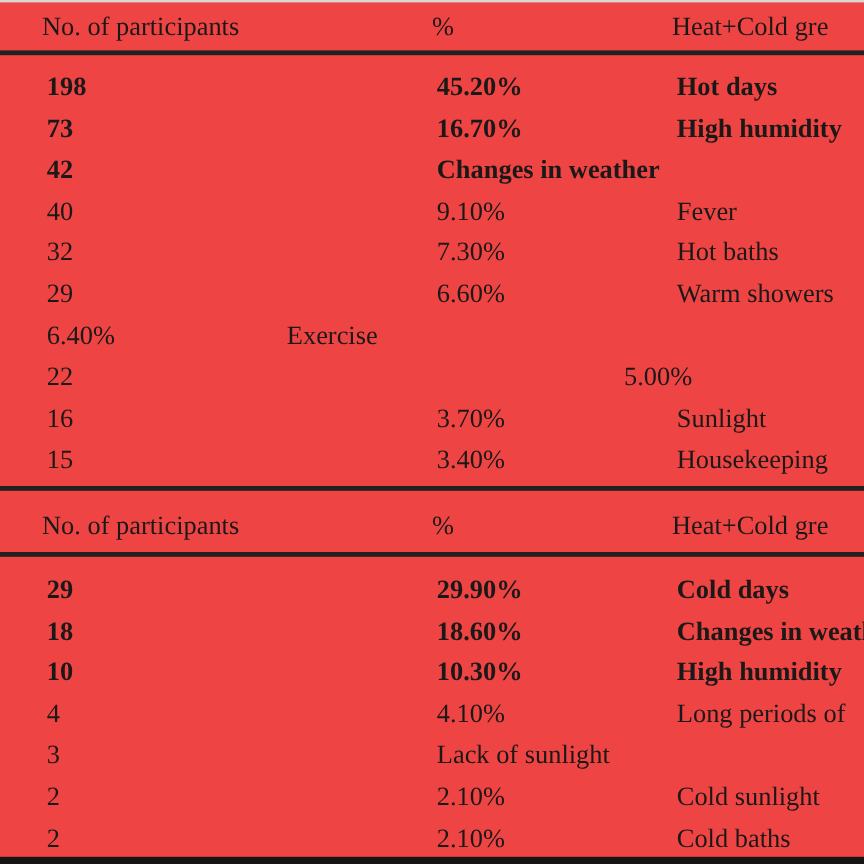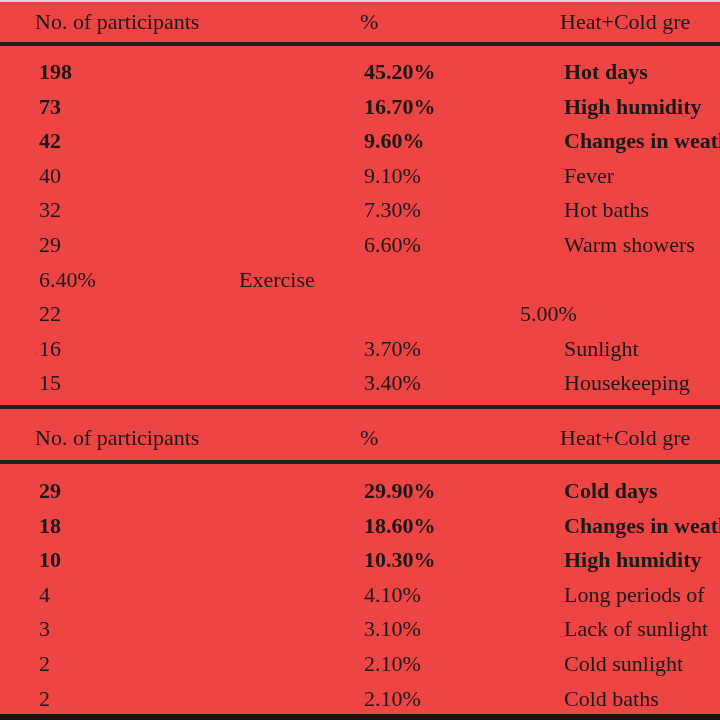--- a/index.html
+++ b/index.html
@@ -67,21 +67,20 @@
       <span class="c2">45.20%</span>
       <span class="c3">Hot days</span>
     </div>
     <div class="row bold">
       <span class="c1">73</span>
       <span class="c2">16.70%</span>
       <span class="c3">High humidity</span>
     </div>
     <div class="row bold">
       <span class="c1">42</span>
-      <span class="c2">9.60%</span>
       <span class="c3">Changes in weather</span>
     </div>
     <div class="row">
       <span class="c1">40</span>
       <span class="c2">9.10%</span>
       <span class="c3">Fever</span>
     </div>
     <div class="row">
       <span class="c1">32</span>
       <span class="c2">7.30%</span>
@@ -134,21 +133,20 @@
       <span class="c2">10.30%</span>
       <span class="c3">High humidity</span>
     </div>
     <div class="row">
       <span class="c1">4</span>
       <span class="c2">4.10%</span>
       <span class="c3">Long periods of</span>
     </div>
     <div class="row">
       <span class="c1">3</span>
-      <span class="c2">3.10%</span>
       <span class="c3">Lack of sunlight</span>
     </div>
     <div class="row">
       <span class="c1">2</span>
       <span class="c2">2.10%</span>
       <span class="c3">Cold sunlight</span>
     </div>
     <div class="row">
       <span class="c1">2</span>
       <span class="c2">2.10%</span>

